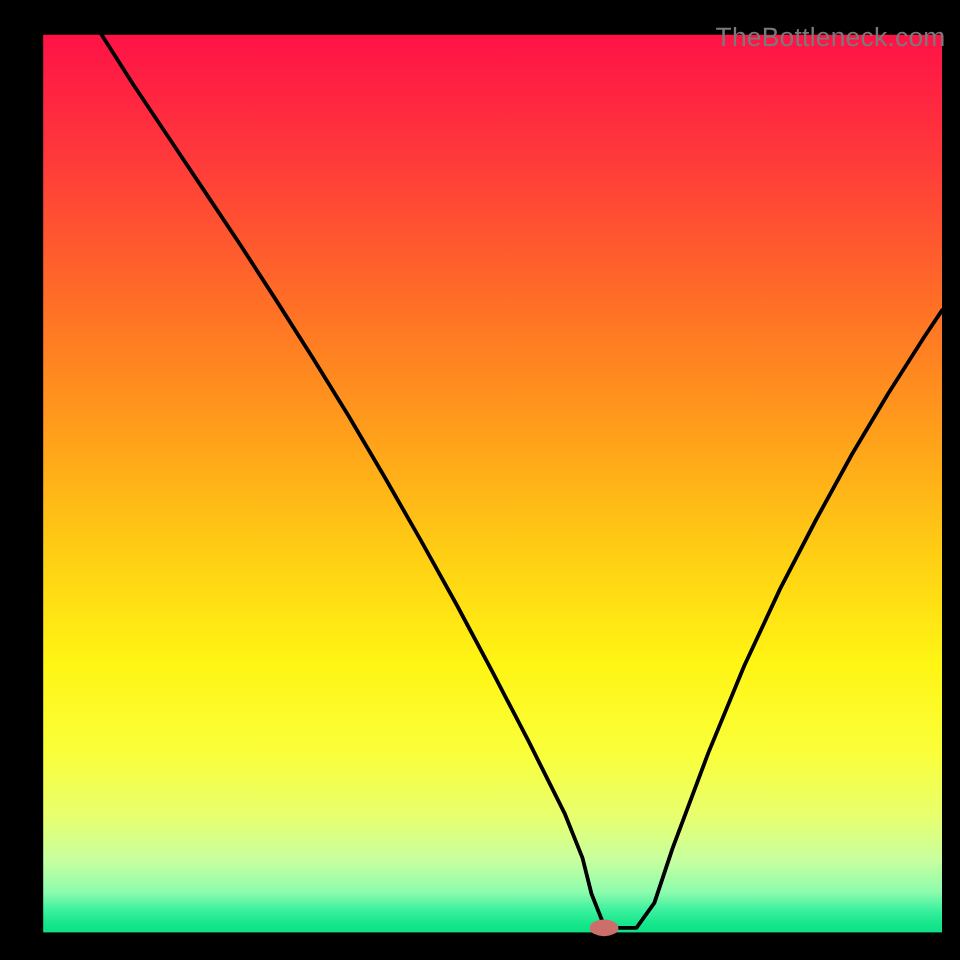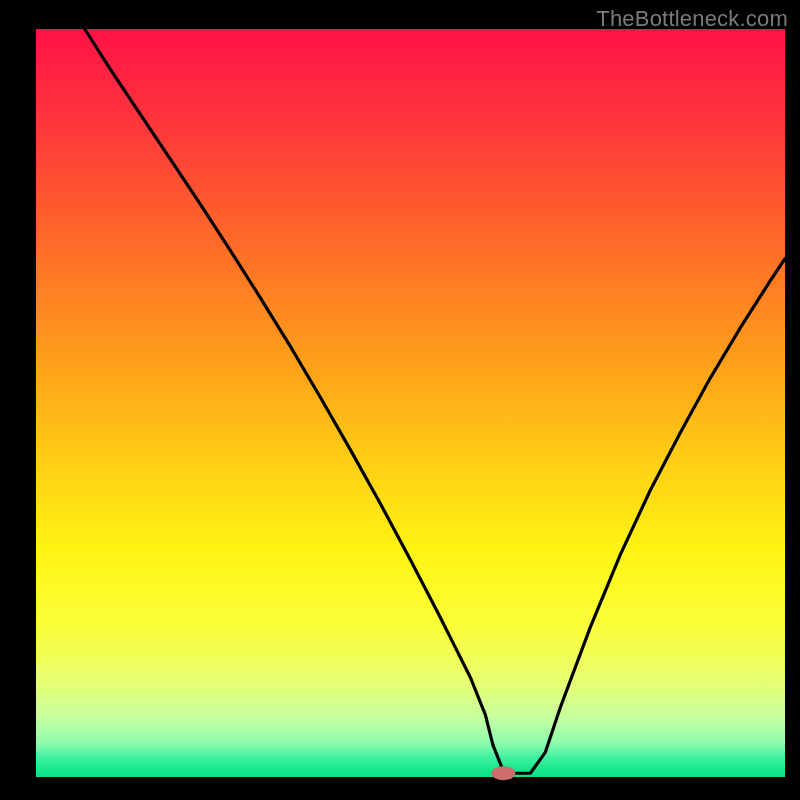--- a/index.html
+++ b/index.html
@@ -11,21 +11,21 @@
     overflow: hidden;
     font-family: Arial, Helvetica, sans-serif;
   }
   .stage {
     position: relative;
     width: 800px;
     height: 800px;
   }
   .watermark {
     position: absolute;
-    top: 6px;
+    top: 18px;
     right: 12px;
     color: #7a7a7a;
     font-size: 22px;
     font-weight: 500;
     letter-spacing: 0.2px;
     z-index: 10;
   }
   svg.plot {
     position: absolute;
     top: 0;

